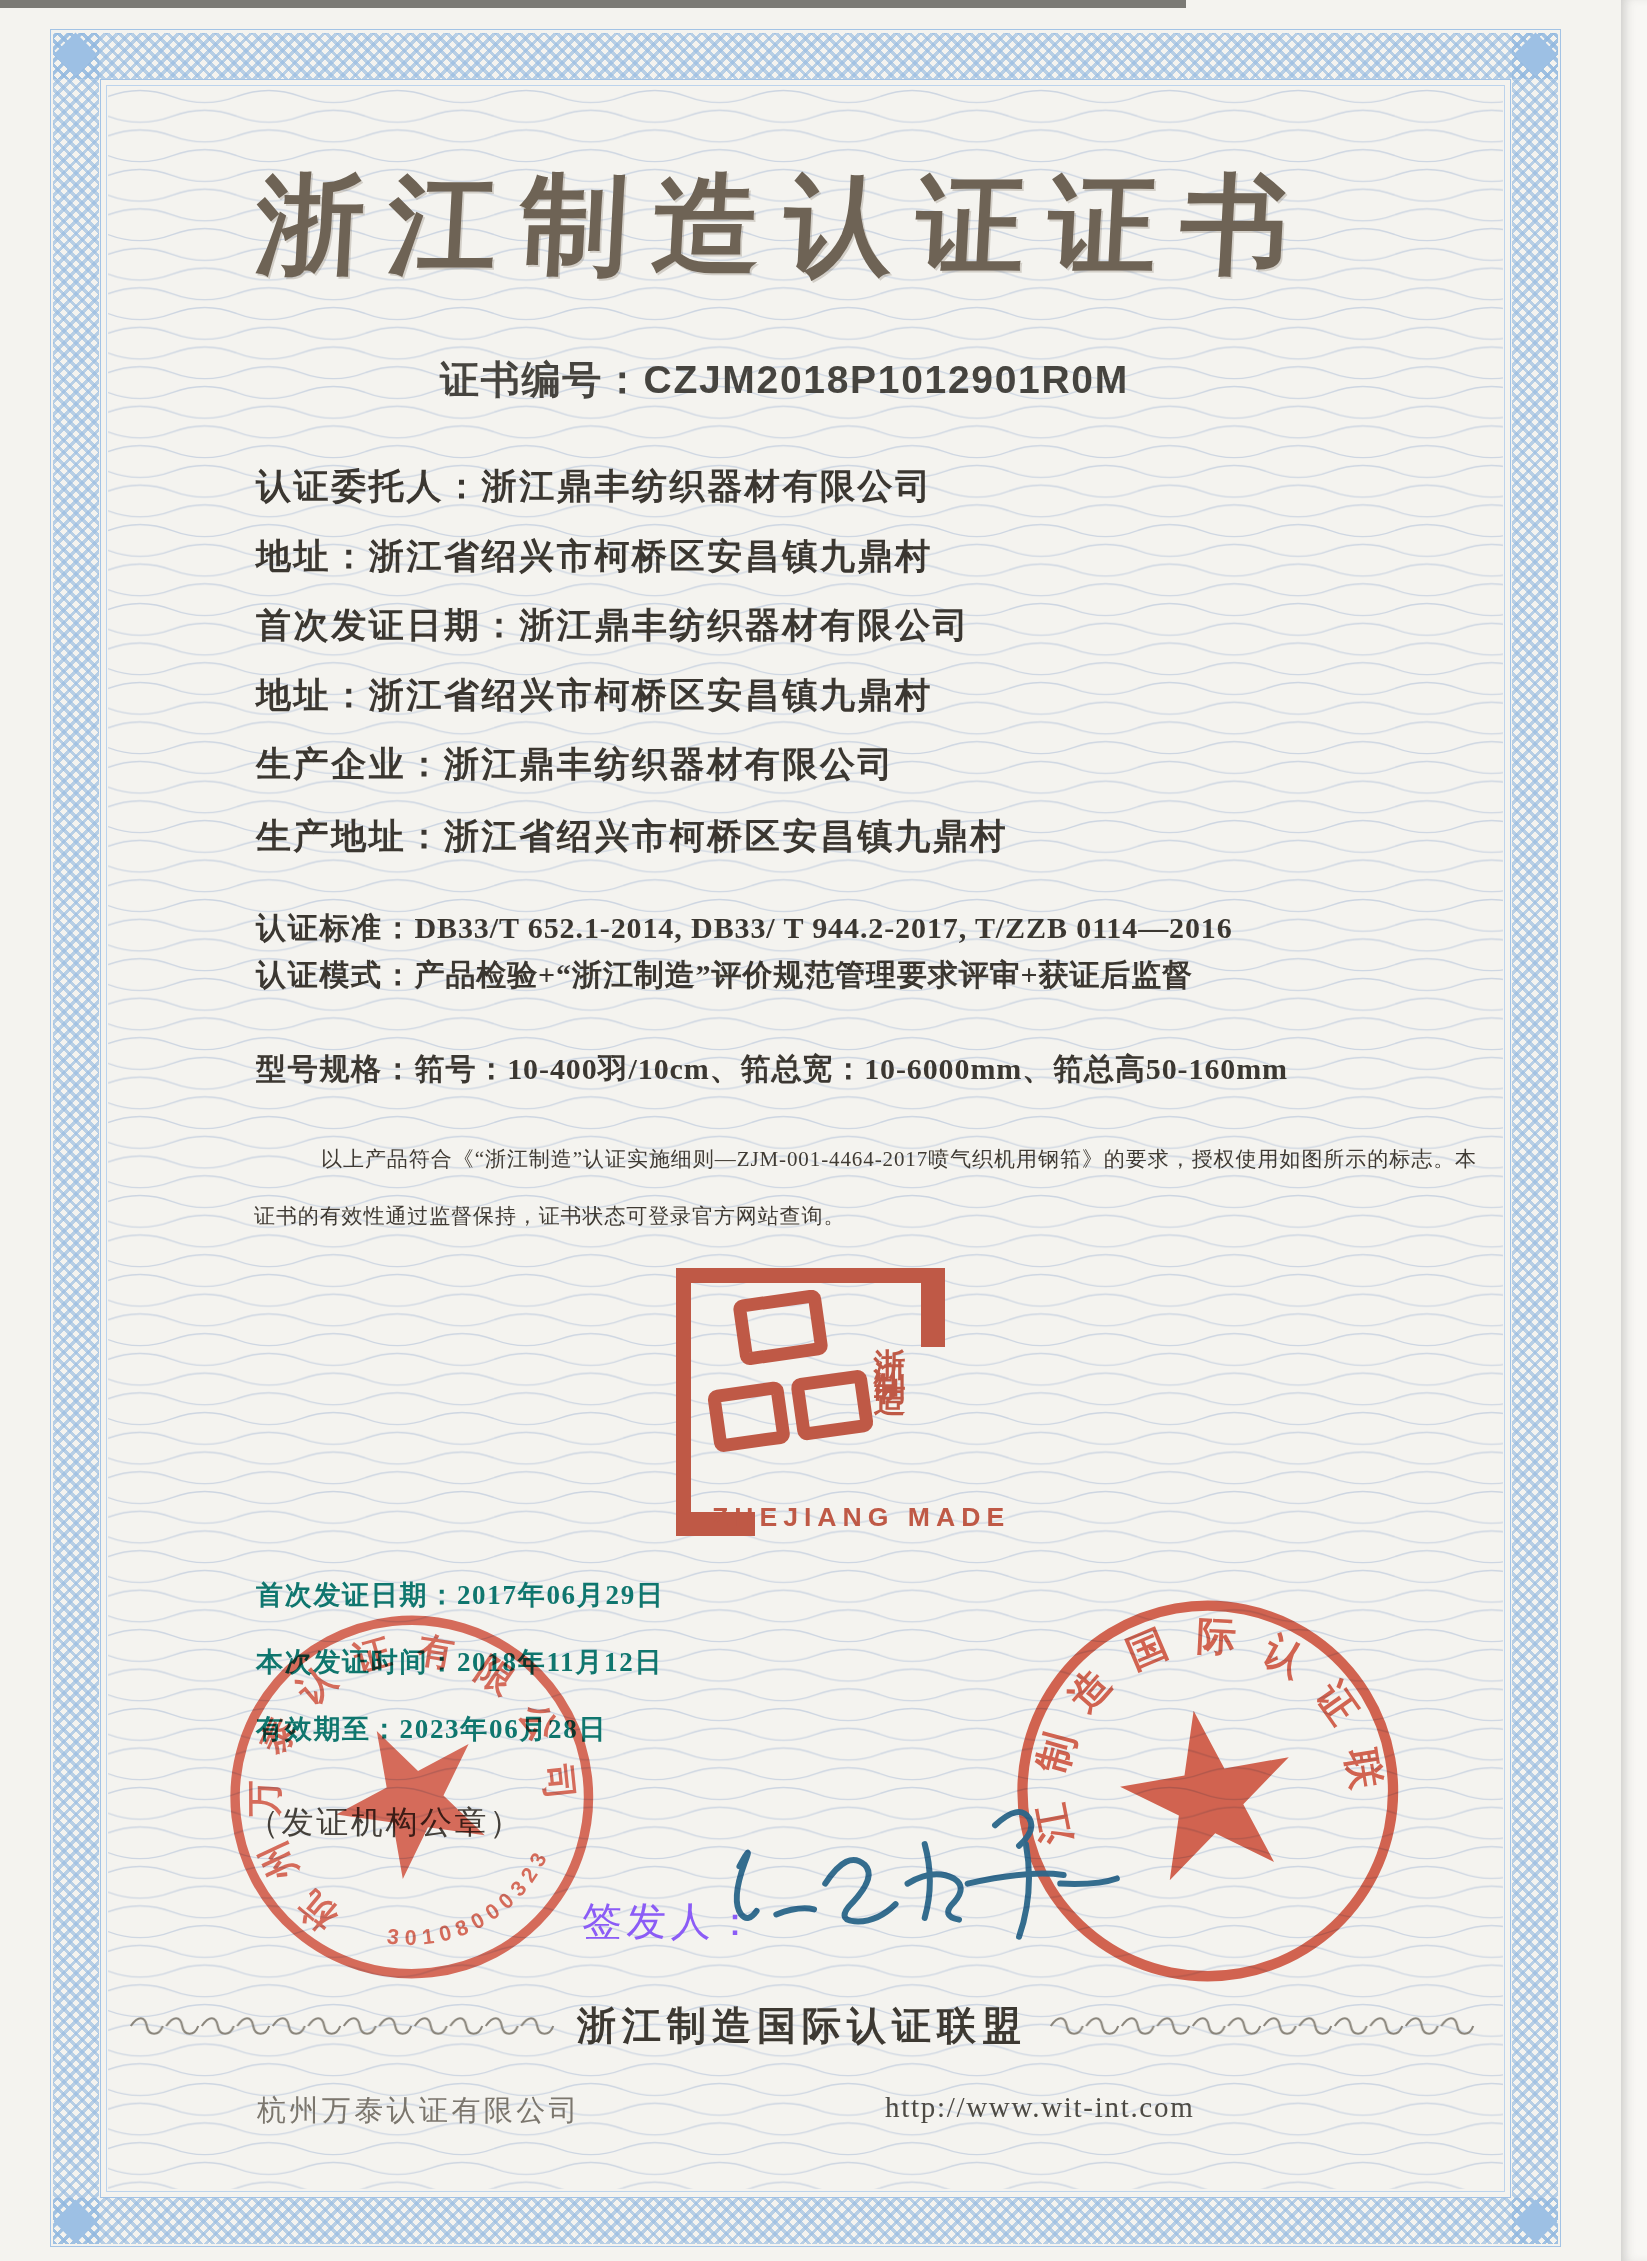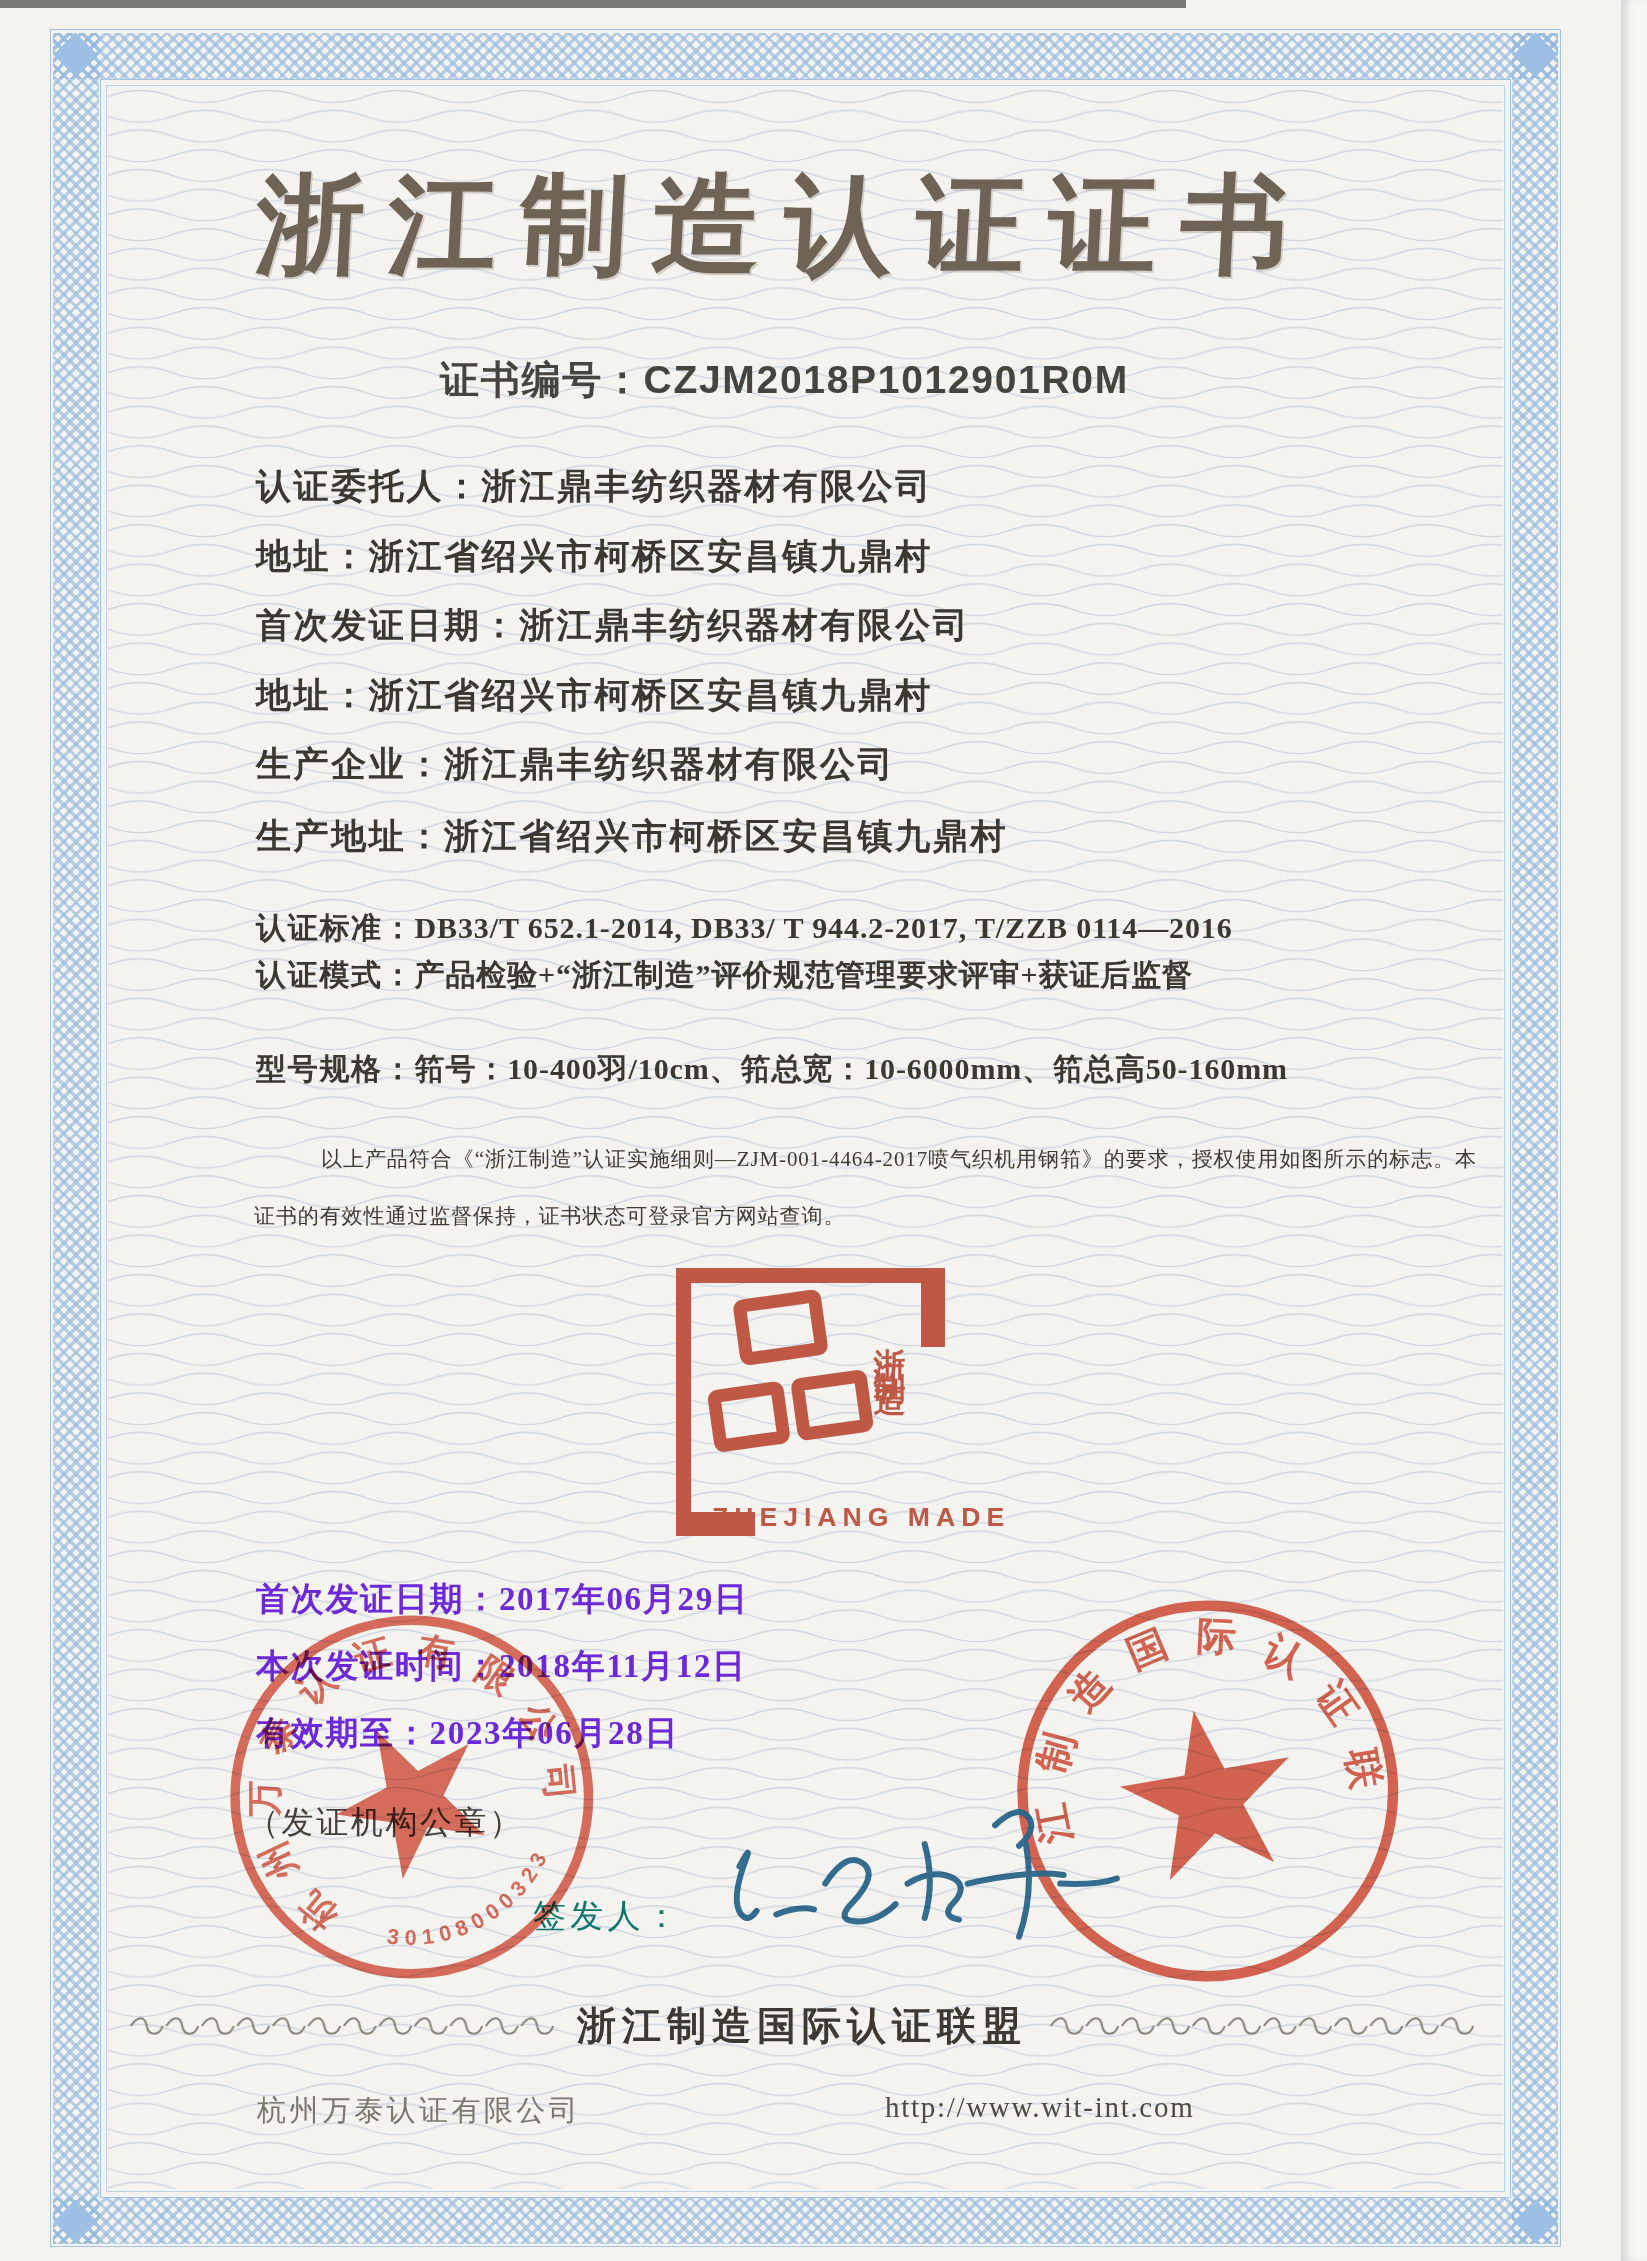--- a/index.html
+++ b/index.html
@@ -47,24 +47,24 @@
   .logo .bar.left{left:0;top:0;bottom:0;width:14.6px;}
   .logo .bar.trblock{right:0;top:0;width:24px;height:79px;}
   .logo .bar.blblock{left:0;bottom:0;width:79px;height:24px;}
   .logo .mark{position:absolute;left:24px;top:22px;}
   .logo .vtext{position:absolute;right:33px;top:55px;writing-mode:vertical-rl;
                font-family:"Liberation Sans","DejaVu Sans",sans-serif;font-weight:700;
                font-size:32px;letter-spacing:12px;color:#bf5946;}
   .logo .caption{position:absolute;left:36px;bottom:3.4px;font-family:"Liberation Sans","DejaVu Sans",sans-serif;
                  font-weight:700;font-size:26.6px;letter-spacing:6px;color:#bf5946;white-space:nowrap;}
   
-  .date-line{position:absolute;left:256px;font-size:33px;font-weight:600;color:#6d28d9;
+  .date-line{position:absolute;left:256px;font-size:27px;font-weight:600;color:#0f766e;
              letter-spacing:1.7px;white-space:nowrap;}
   .seal-note{position:absolute;left:247px;top:1801px;font-size:32px;color:#44403a;letter-spacing:2.6px;}
-  .issuer{position:absolute;left:533px;top:1894px;font-size:33px;color:#0f766e;letter-spacing:4.3px;}
+  .issuer{position:absolute;left:582px;top:1894px;font-size:40px;color:#8b5cf6;letter-spacing:4.3px;}
   
   .overlay{position:absolute;left:0;top:0;width:1647px;height:2261px;pointer-events:none;
            mix-blend-mode:multiply;}
   
   .banner{position:absolute;top:1999px;left:129px;right:172px;display:flex;align-items:center;gap:22px;}
   .banner .squig{flex:1;height:24px;}
   .banner .btext{font-size:39px;font-weight:700;color:#3d3932;letter-spacing:6px;white-space:nowrap;}
   .footer-left{position:absolute;left:257px;top:2091px;font-size:29px;color:#7b766d;letter-spacing:3.4px;}
   .footer-right{position:absolute;left:860px;top:2091px;font-size:29px;color:#4d4a44;letter-spacing:1.7px;
                 font-family:"Liberation Serif","DejaVu Serif",serif;margin-left:25px;}

